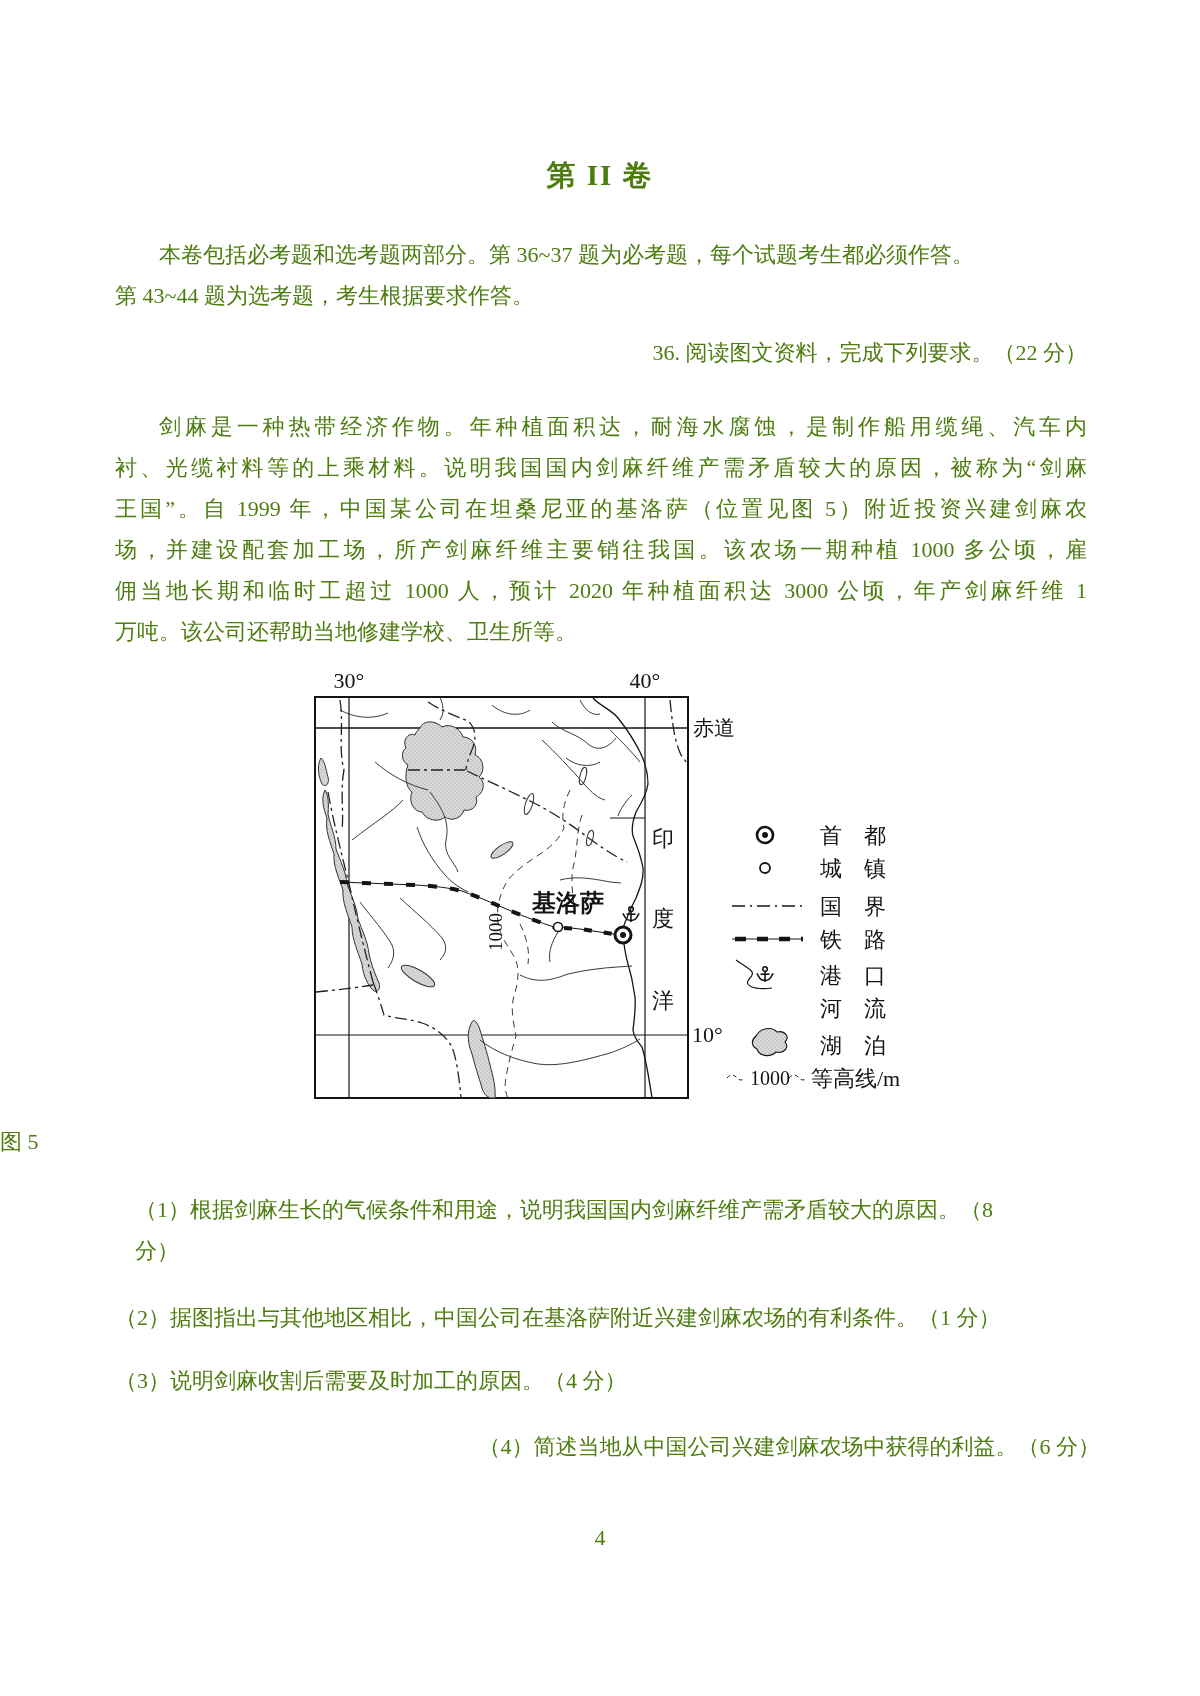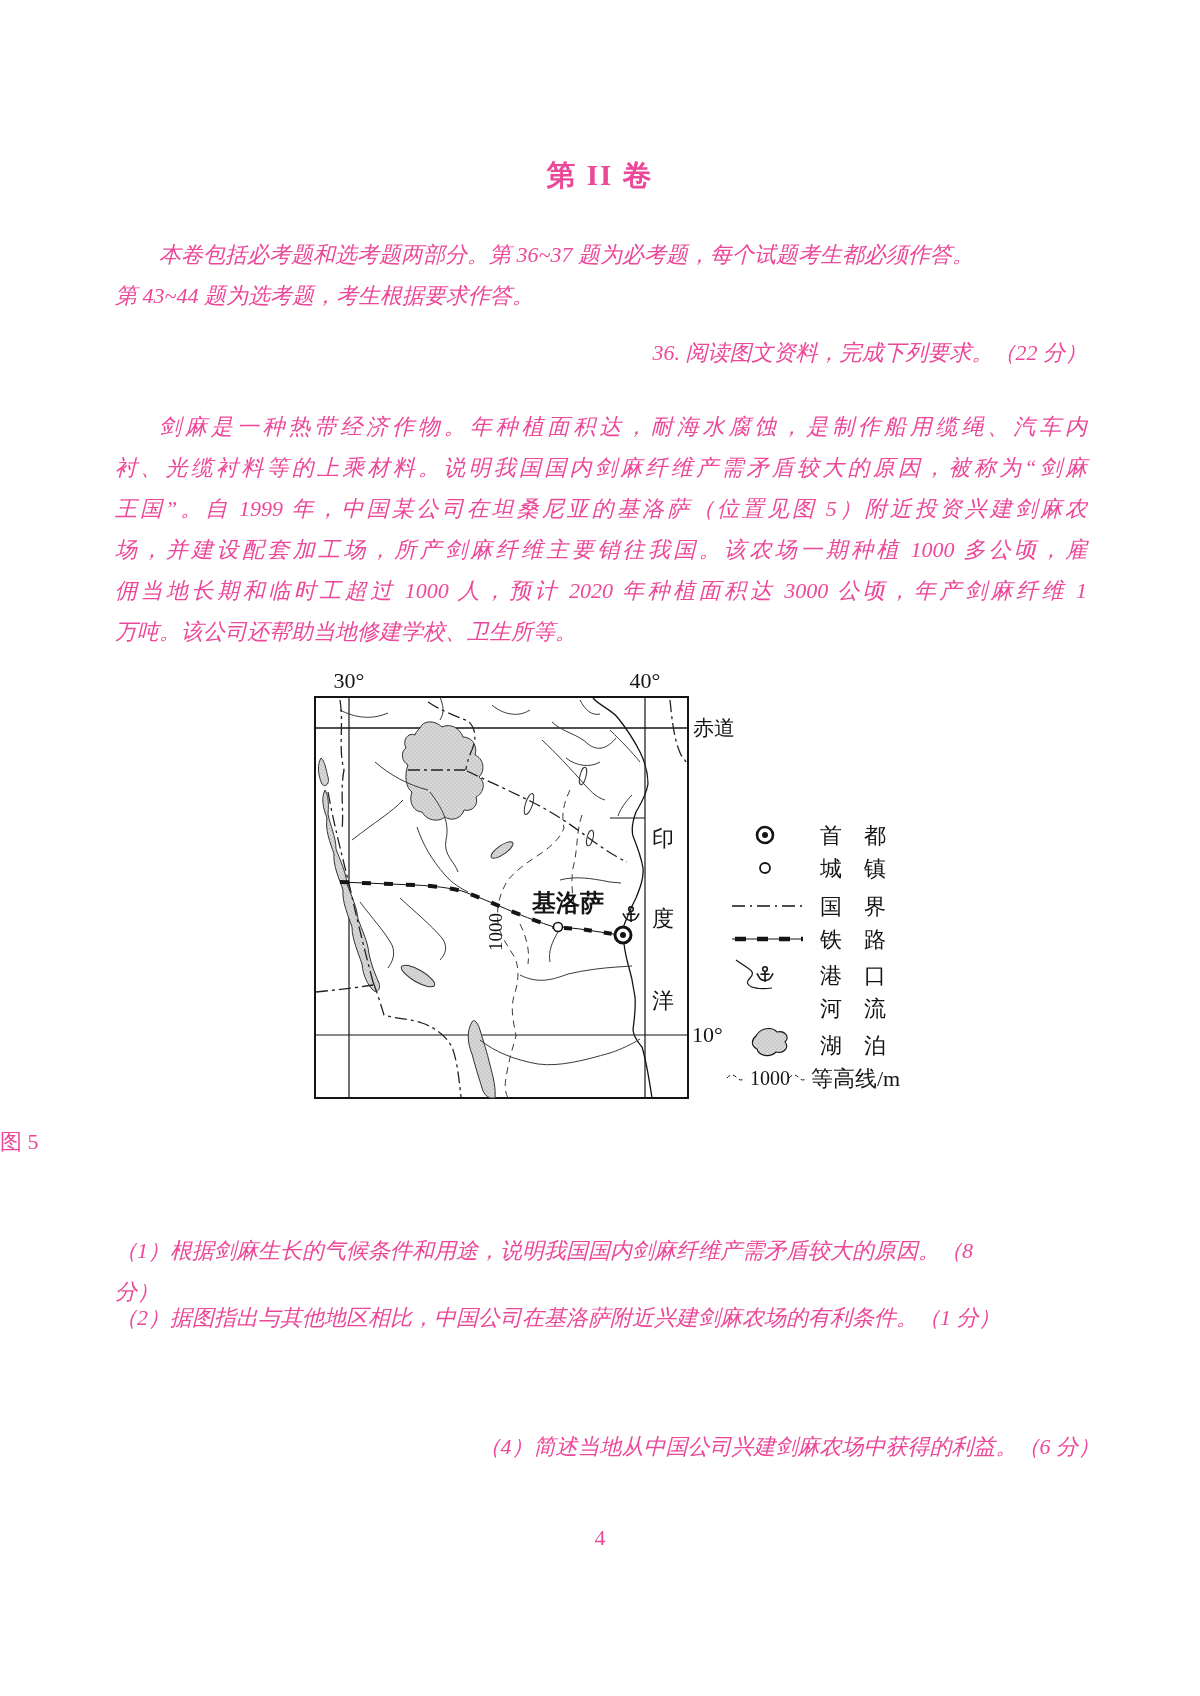--- a/index.html
+++ b/index.html
@@ -1,39 +1,39 @@
 <!DOCTYPE html>
 <html><head>
 <meta charset="utf-8">
 <style>
   html,body{margin:0;padding:0;background:#888;}
   .page{
     position:relative;
     width:1200px;height:1696px;
     background:#ffffff;
     font-family:"Liberation Serif","DejaVu Serif",serif;
-    color:#ec4899;
+    color:#4d7c0f;
     overflow:hidden;
   }
   .doc-title{
     position:absolute;top:156px;left:0;width:1200px;
     text-align:center;font-size:29px;font-weight:bold;letter-spacing:2px;
   }
-  .textline{font-size:22px;line-height:41px;white-space:nowrap;font-style:italic;}
+  .textline{font-size:22px;line-height:41px;white-space:nowrap;}
   .intro{position:absolute;left:115px;top:234px;width:972px;}
   .intro .l1{text-indent:44px;}
   .q36-heading{position:absolute;left:115px;top:332px;width:972px;text-align:right;}
   .passage{position:absolute;left:115px;top:406px;width:972px;}
   .passage .textline{text-align:justify;text-align-last:justify;}
   .passage .textline.first{text-indent:44px;}
   .passage .textline.last{text-align:left;text-align-last:left;}
   .fig{position:absolute;left:280px;top:640px;width:660px;height:470px;}
   .fig-caption{position:absolute;left:0;top:1121px;width:1180px;font-size:22px;line-height:41px;}
   .questions{position:absolute;left:115px;width:985px;}
-  .q1{top:1230px;} .q2{top:1297px;} .q3{top:1360px;} .q4{top:1426px;text-align:right;}
+  .q1{top:1189px;margin-left:20px;} .q2{top:1297px;} .q3{top:1360px;} .q4{top:1426px;text-align:right;}
   .page-number{position:absolute;left:0;top:1517px;width:1200px;text-align:center;font-size:22px;line-height:41px;}
   svg text{font-family:"Liberation Serif","DejaVu Serif",serif;fill:#141414;}
 </style>
 </head>
 <body>
 
 <div class="page">
 
   <div class="doc-title">第 II 卷</div>
 
@@ -195,19 +195,22 @@
 
   <div class="fig-caption">图 5</div>
 
   <div class="questions q1">
     <div class="textline">（1）根据剑麻生长的气候条件和用途，说明我国国内剑麻纤维产需矛盾较大的原因。（8</div>
     <div class="textline">分）</div>
   </div>
   <div class="questions q2">
     <div class="textline">（2）据图指出与其他地区相比，中国公司在基洛萨附近兴建剑麻农场的有利条件。（1 分）</div>
   </div>
+  <div class="questions q3">
+    <div class="textline">（3）说明剑麻收割后需要及时加工的原因。（4 分）</div>
+  </div>
   <div class="questions q4">
     <div class="textline">（4）简述当地从中国公司兴建剑麻农场中获得的利益。（6 分）</div>
   </div>
 
   <div class="page-number">4</div>
 
 </div>
 
 </body></html>

